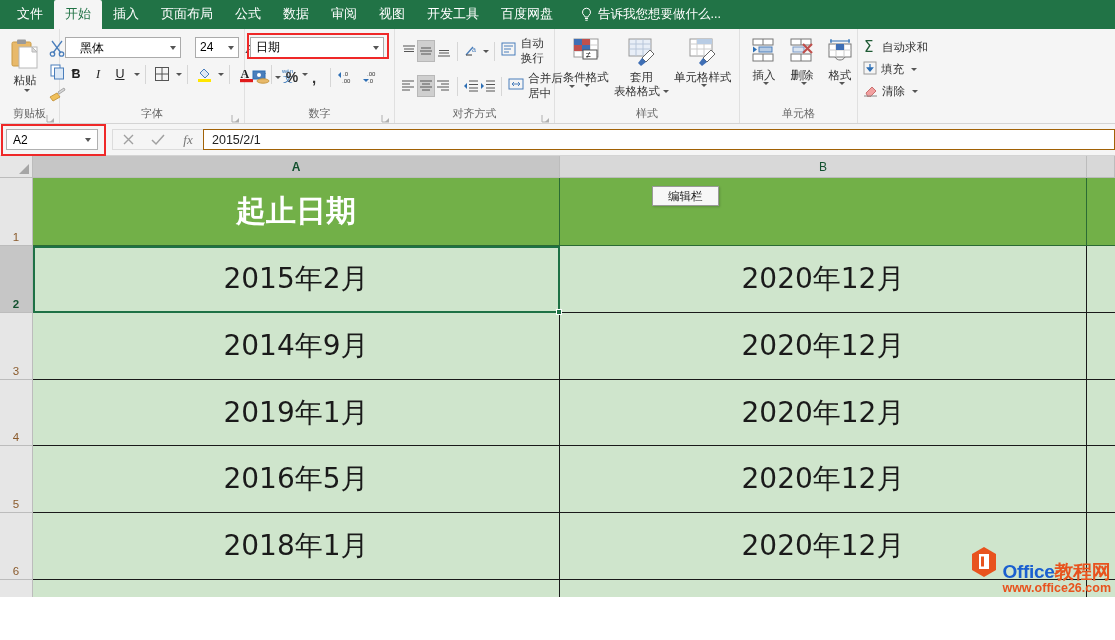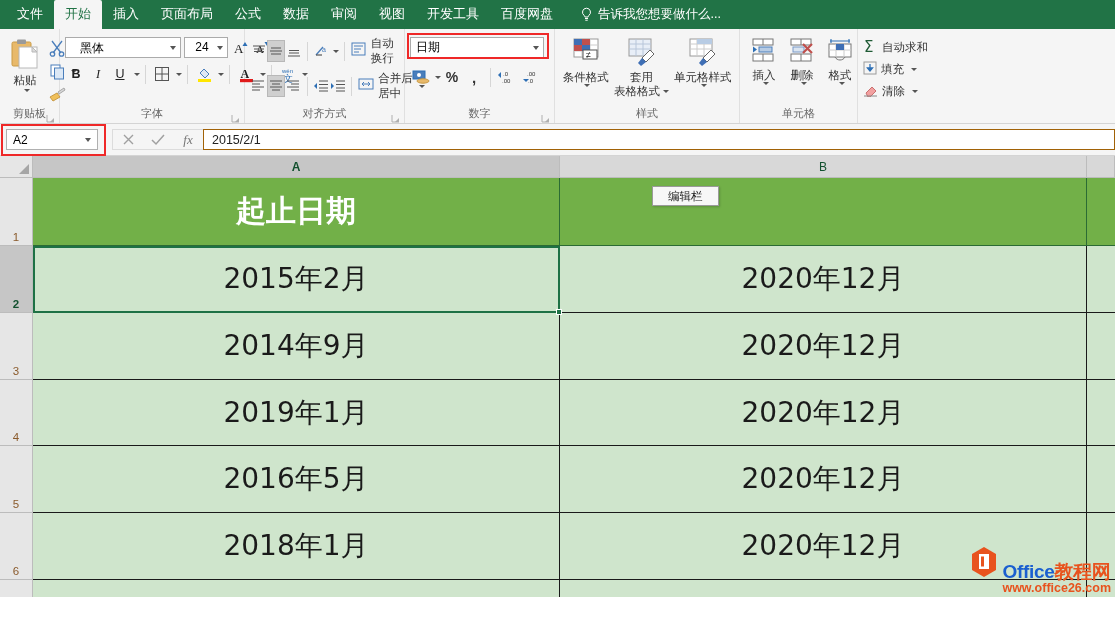--- a/index.html
+++ b/index.html
@@ -93,21 +93,21 @@
   
   .grp-font { width: 185px; }
   .fontname {
     width: 116px; height: 21px; background:#fff; border:1px solid #ababab;
     font-size: 12px; color:#000; padding: 2px 14px 2px 14px; position: relative;
     display:flex; 
   }
   .fontsize {
     width: 44px; height: 21px; background:#fff; border:1px solid #ababab;
     font-size: 12px; color:#000; padding: 2px 12px 2px 4px; position: relative;
-    margin-left: 3px; display:flex; align-items:center;justify-content:center;
+    margin-left: 14px; display:flex; align-items:center;
   }
   .ddcaret { position:absolute; right:4px; top:8px; }
   .fbtn { width:22px; height:21px; display:flex; align-items:center; justify-content:center;
           font-size:12.5px; color:#222; cursor:pointer; }
 
   
   .grp-align { width: 160px; }
   
   .grp-num { width: 150px; }
   .numfmt {
@@ -366,20 +366,70 @@
         <span>字体</span>
         <span class="dialog-launcher">
           <svg width="9" height="9" viewBox="0 0 9 9">
               <path d="M1 1v7h7" fill="none" stroke="#777"></path>
               <path d="M8 8L4 8 8 4z" fill="#777"></path>
             </svg>
         </span>
       </div>
     </div>
 
+    <div class="rgroup grp-num">
+      <div class="gbody" style="flex-direction:column; padding-top:4px; position:relative;">
+        <div class="numfmt">
+          <span>日期</span>
+          <span class="ddcaret caret"></span>
+        </div>
+        <div class="redbox" style="left:2px; top:0px; width:142px; height:26px;"></div>
+        <div class="row" style="margin-top:8px;">
+          <div class="icobtn">
+            <svg width="19" height="16" viewBox="0 0 19 16">
+                <rect x="1" y="2" width="12" height="8" fill="#4a7ebb" stroke="#2d6fb5"></rect>
+                <circle cx="7" cy="6" r="2" fill="#ffffff"></circle>
+                <ellipse cx="11" cy="12" rx="6" ry="2.2" fill="#e8b96a" stroke="#c99a45"></ellipse>
+              </svg>
+          </div>
+          <span class="caret caret-s"></span>
+          <div class="icobtn" style="font-size:14px;font-weight:bold;color:#333;">
+            <span>%</span>
+          </div>
+          <div class="icobtn" style="font-size:15px;font-weight:bold;color:#333;">
+            <span>,</span>
+          </div>
+          <span class="vsep"></span>
+          <div class="icobtn" style="width:24px;">
+            <svg width="22" height="16" viewBox="0 0 22 16">
+                <text x="6" y="7" font-size="6" fill="#333">.0</text>
+                <text x="5" y="14" font-size="6" fill="#333">.00</text>
+                <path d="M4 3L1 6l3 3z" fill="#2d6fb5"></path>
+              </svg>
+          </div>
+          <div class="icobtn" style="width:24px;">
+            <svg width="22" height="16" viewBox="0 0 22 16">
+                <text x="6" y="7" font-size="6" fill="#333">.00</text>
+                <text x="7" y="14" font-size="6" fill="#333">.0</text>
+                <path d="M2 10l3 3 3-3z" fill="#2d6fb5"></path>
+              </svg>
+          </div>
+        </div>
+      </div>
+      <div class="glabel">
+        <span>数字</span>
+        <span class="dialog-launcher">
+          <svg width="9" height="9" viewBox="0 0 9 9">
+              <path d="M1 1v7h7" fill="none" stroke="#777"></path>
+              <path d="M8 8L4 8 8 4z" fill="#777"></path>
+            </svg>
+        </span>
+      </div>
+    </div>
+
     <div class="rgroup grp-align">
       <div class="gbody" style="flex-direction:column; padding-top:3px;">
         <div class="row">
           <div class="icobtn">
             <svg width="16" height="16" viewBox="0 0 16 16">
                 <path d="M2 3h12M3 6h10M3 8.5h10" stroke="#555" stroke-width="1.2"></path>
               </svg>
           </div>
           <div class="icobtn sel">
             <svg width="16" height="16" viewBox="0 0 16 16">
@@ -448,70 +498,20 @@
                   <path d="M5 8h8M5 8l2-2M5 8l2 2M13 8l-2-2M13 8l-2 2" stroke="#4a7ebb" stroke-width="1"></path>
                 </svg>
             </span>
             <span style="font-size:11.5px;color:#333;margin-left:3px;">合并后居中</span>
             <span class="caret caret-s" style="margin-left:5px;"></span>
           </div>
         </div>
       </div>
       <div class="glabel">
         <span>对齐方式</span>
-        <span class="dialog-launcher">
-          <svg width="9" height="9" viewBox="0 0 9 9">
-              <path d="M1 1v7h7" fill="none" stroke="#777"></path>
-              <path d="M8 8L4 8 8 4z" fill="#777"></path>
-            </svg>
-        </span>
-      </div>
-    </div>
-
-    <div class="rgroup grp-num">
-      <div class="gbody" style="flex-direction:column; padding-top:4px; position:relative;">
-        <div class="numfmt">
-          <span>日期</span>
-          <span class="ddcaret caret"></span>
-        </div>
-        <div class="redbox" style="left:2px; top:0px; width:142px; height:26px;"></div>
-        <div class="row" style="margin-top:8px;">
-          <div class="icobtn">
-            <svg width="19" height="16" viewBox="0 0 19 16">
-                <rect x="1" y="2" width="12" height="8" fill="#4a7ebb" stroke="#2d6fb5"></rect>
-                <circle cx="7" cy="6" r="2" fill="#ffffff"></circle>
-                <ellipse cx="11" cy="12" rx="6" ry="2.2" fill="#e8b96a" stroke="#c99a45"></ellipse>
-              </svg>
-          </div>
-          <span class="caret caret-s"></span>
-          <div class="icobtn" style="font-size:14px;font-weight:bold;color:#333;">
-            <span>%</span>
-          </div>
-          <div class="icobtn" style="font-size:15px;font-weight:bold;color:#333;">
-            <span>,</span>
-          </div>
-          <span class="vsep"></span>
-          <div class="icobtn" style="width:24px;">
-            <svg width="22" height="16" viewBox="0 0 22 16">
-                <text x="6" y="7" font-size="6" fill="#333">.0</text>
-                <text x="5" y="14" font-size="6" fill="#333">.00</text>
-                <path d="M4 3L1 6l3 3z" fill="#2d6fb5"></path>
-              </svg>
-          </div>
-          <div class="icobtn" style="width:24px;">
-            <svg width="22" height="16" viewBox="0 0 22 16">
-                <text x="6" y="7" font-size="6" fill="#333">.00</text>
-                <text x="7" y="14" font-size="6" fill="#333">.0</text>
-                <path d="M2 10l3 3 3-3z" fill="#2d6fb5"></path>
-              </svg>
-          </div>
-        </div>
-      </div>
-      <div class="glabel">
-        <span>数字</span>
         <span class="dialog-launcher">
           <svg width="9" height="9" viewBox="0 0 9 9">
               <path d="M1 1v7h7" fill="none" stroke="#777"></path>
               <path d="M8 8L4 8 8 4z" fill="#777"></path>
             </svg>
         </span>
       </div>
     </div>
 
     <div class="rgroup grp-style">

